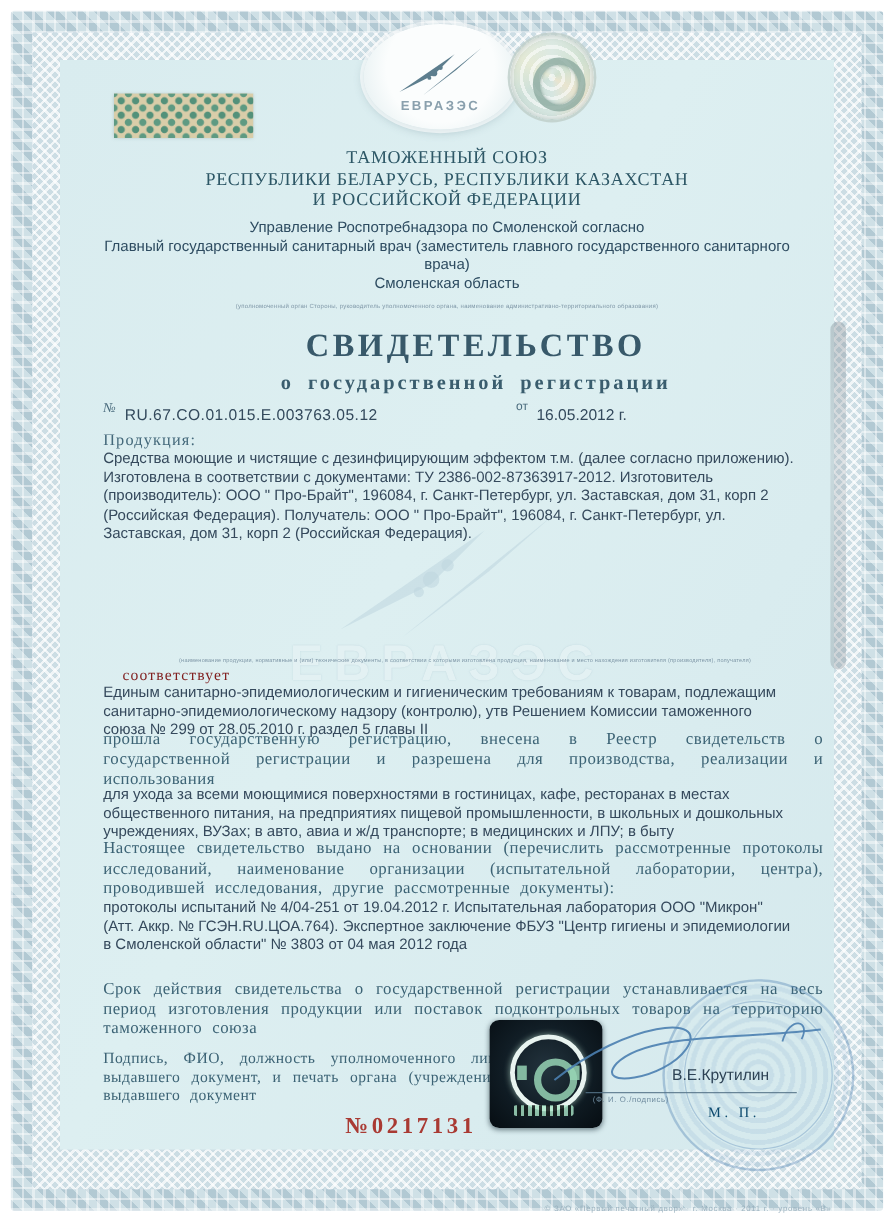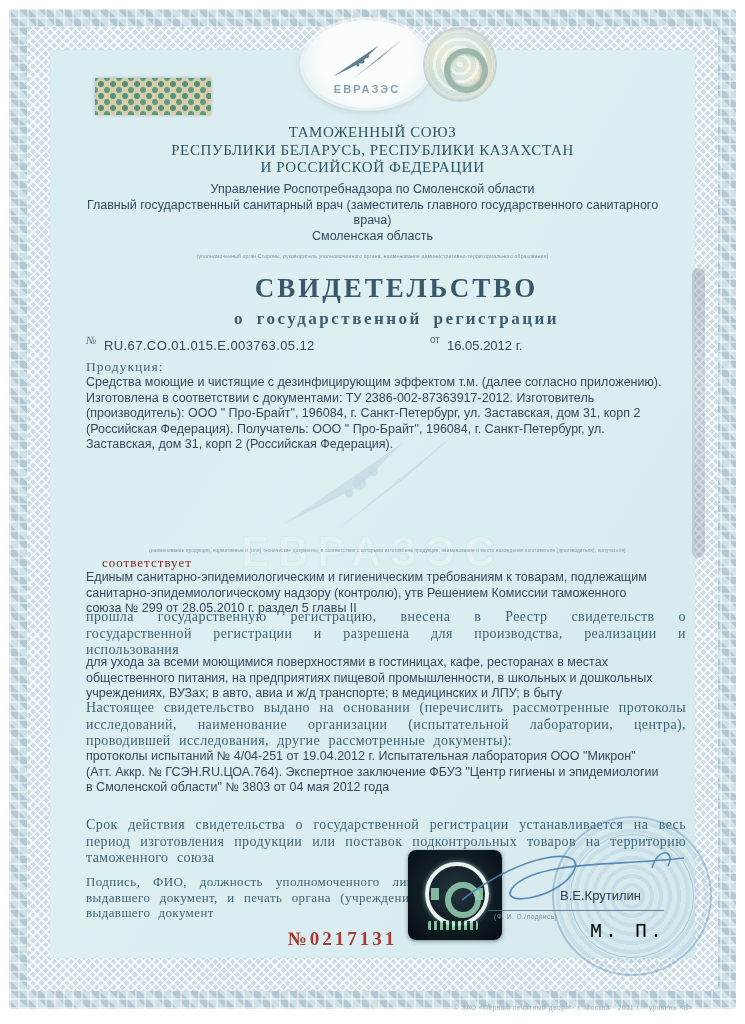--- a/index.html
+++ b/index.html
@@ -87,22 +87,22 @@
     filter:blur(.4px);}
   .round-stamp{position:absolute;left:552px;top:816px;width:156px;height:156px;border-radius:50%;
     border:2px solid rgba(80,130,180,.38);
     background:repeating-radial-gradient(circle at 50% 50%, rgba(90,140,190,.12) 0 4px, rgba(0,0,0,0) 4px 9px);}
   .round-stamp .inner{position:absolute;left:16px;top:16px;right:16px;bottom:16px;border-radius:50%;
     border:1.5px solid rgba(80,130,180,.35);}
   .signature-svg{position:absolute;left:452px;top:838px;width:250px;height:85px;}
   .signer{position:absolute;left:560px;top:888px;font-size:13px;color:#2d4254;}
   .sig-line{position:absolute;left:488px;top:910px;width:176px;border-top:1.2px solid rgba(85,115,135,.85);}
   .sig-note{position:absolute;left:494px;top:913px;font-size:6.5px;color:#6f8b9e;letter-spacing:.5px;}
-  .mp{position:absolute;left:590px;top:920px;font-family:Liberation Mono, monospace;
-    font-size:20px;letter-spacing:3px;color:#000000;}
+  .mp{position:absolute;left:590px;top:920px;font-family:Liberation Serif, serif;
+    font-size:12px;letter-spacing:3px;color:#0c4a6e;}
   .blank-num{position:absolute;left:0;right:60px;top:928px;text-align:center;
     font-family:"Liberation Serif",serif;font-weight:bold;font-size:19px;
     letter-spacing:3px;color:#a93a33;}
   .imprint{position:absolute;right:52px;top:1004px;font-size:6.5px;color:#9ab1be;letter-spacing:.6px;}
 </style>
 </head>
 <body>
 
 <div id="cert">
 
@@ -136,21 +136,21 @@
   <div class="holo-seal">
     <div class="ring"></div>
   </div>
 
   <div class="union ctr">
     <div>ТАМОЖЕННЫЙ СОЮЗ</div>
     <div>РЕСПУБЛИКИ БЕЛАРУСЬ, РЕСПУБЛИКИ КАЗАХСТАН</div>
     <div>И РОССИЙСКОЙ ФЕДЕРАЦИИ</div>
   </div>
   <div class="authority ctr">
-    <div>Управление Роспотребнадзора по Смоленской области</div>
+    <div>Управление Роспотребнадзора по Смоленской согласно</div>
     <div>Главный государственный санитарный врач (заместитель главного государственного санитарного врача)</div>
     <div>Смоленская область</div>
   </div>
   <div class="tinyline ctr" style="left:90px;right:90px;top:253px;text-align:center;">(уполномоченный орган Стороны, руководитель уполномоченного органа, наименование административно-территориального образования)</div>
 
   <div class="doc-title">СВИДЕТЕЛЬСТВО</div>
   <div class="doc-subtitle">о государственной регистрации</div>
 
   <span class="num-label">№</span>
   <span class="num-value">RU.67.CO.01.015.E.003763.05.12</span>

